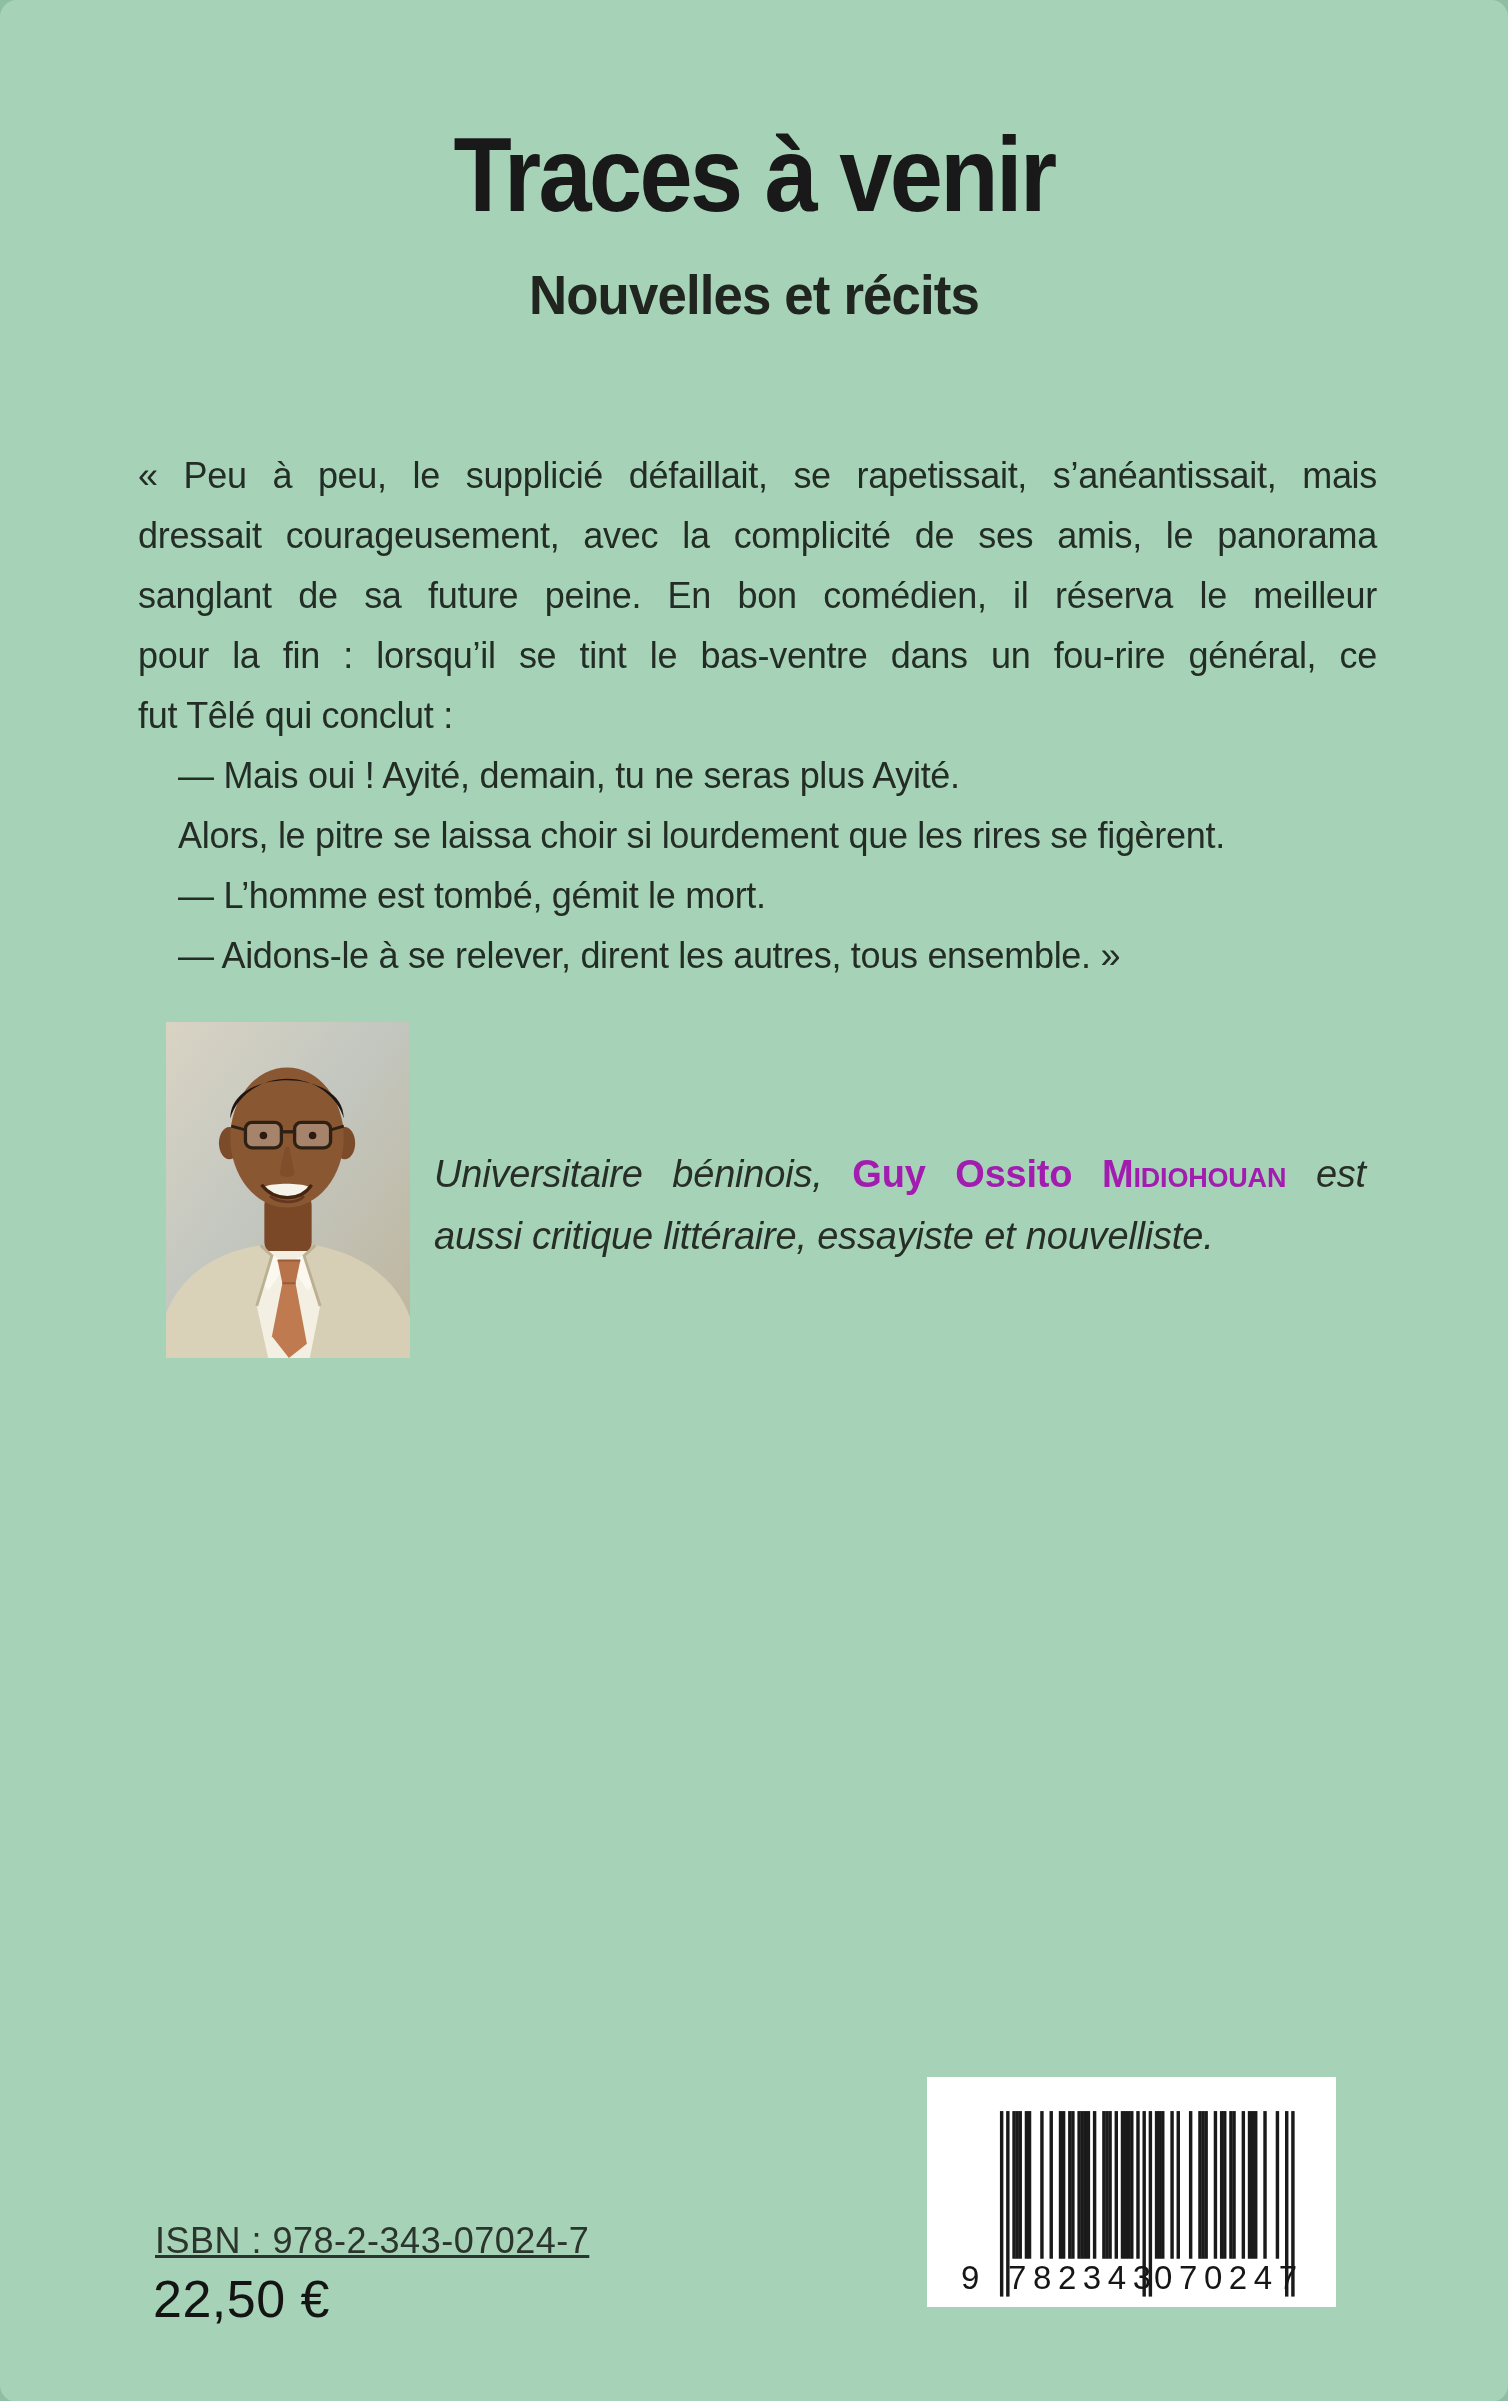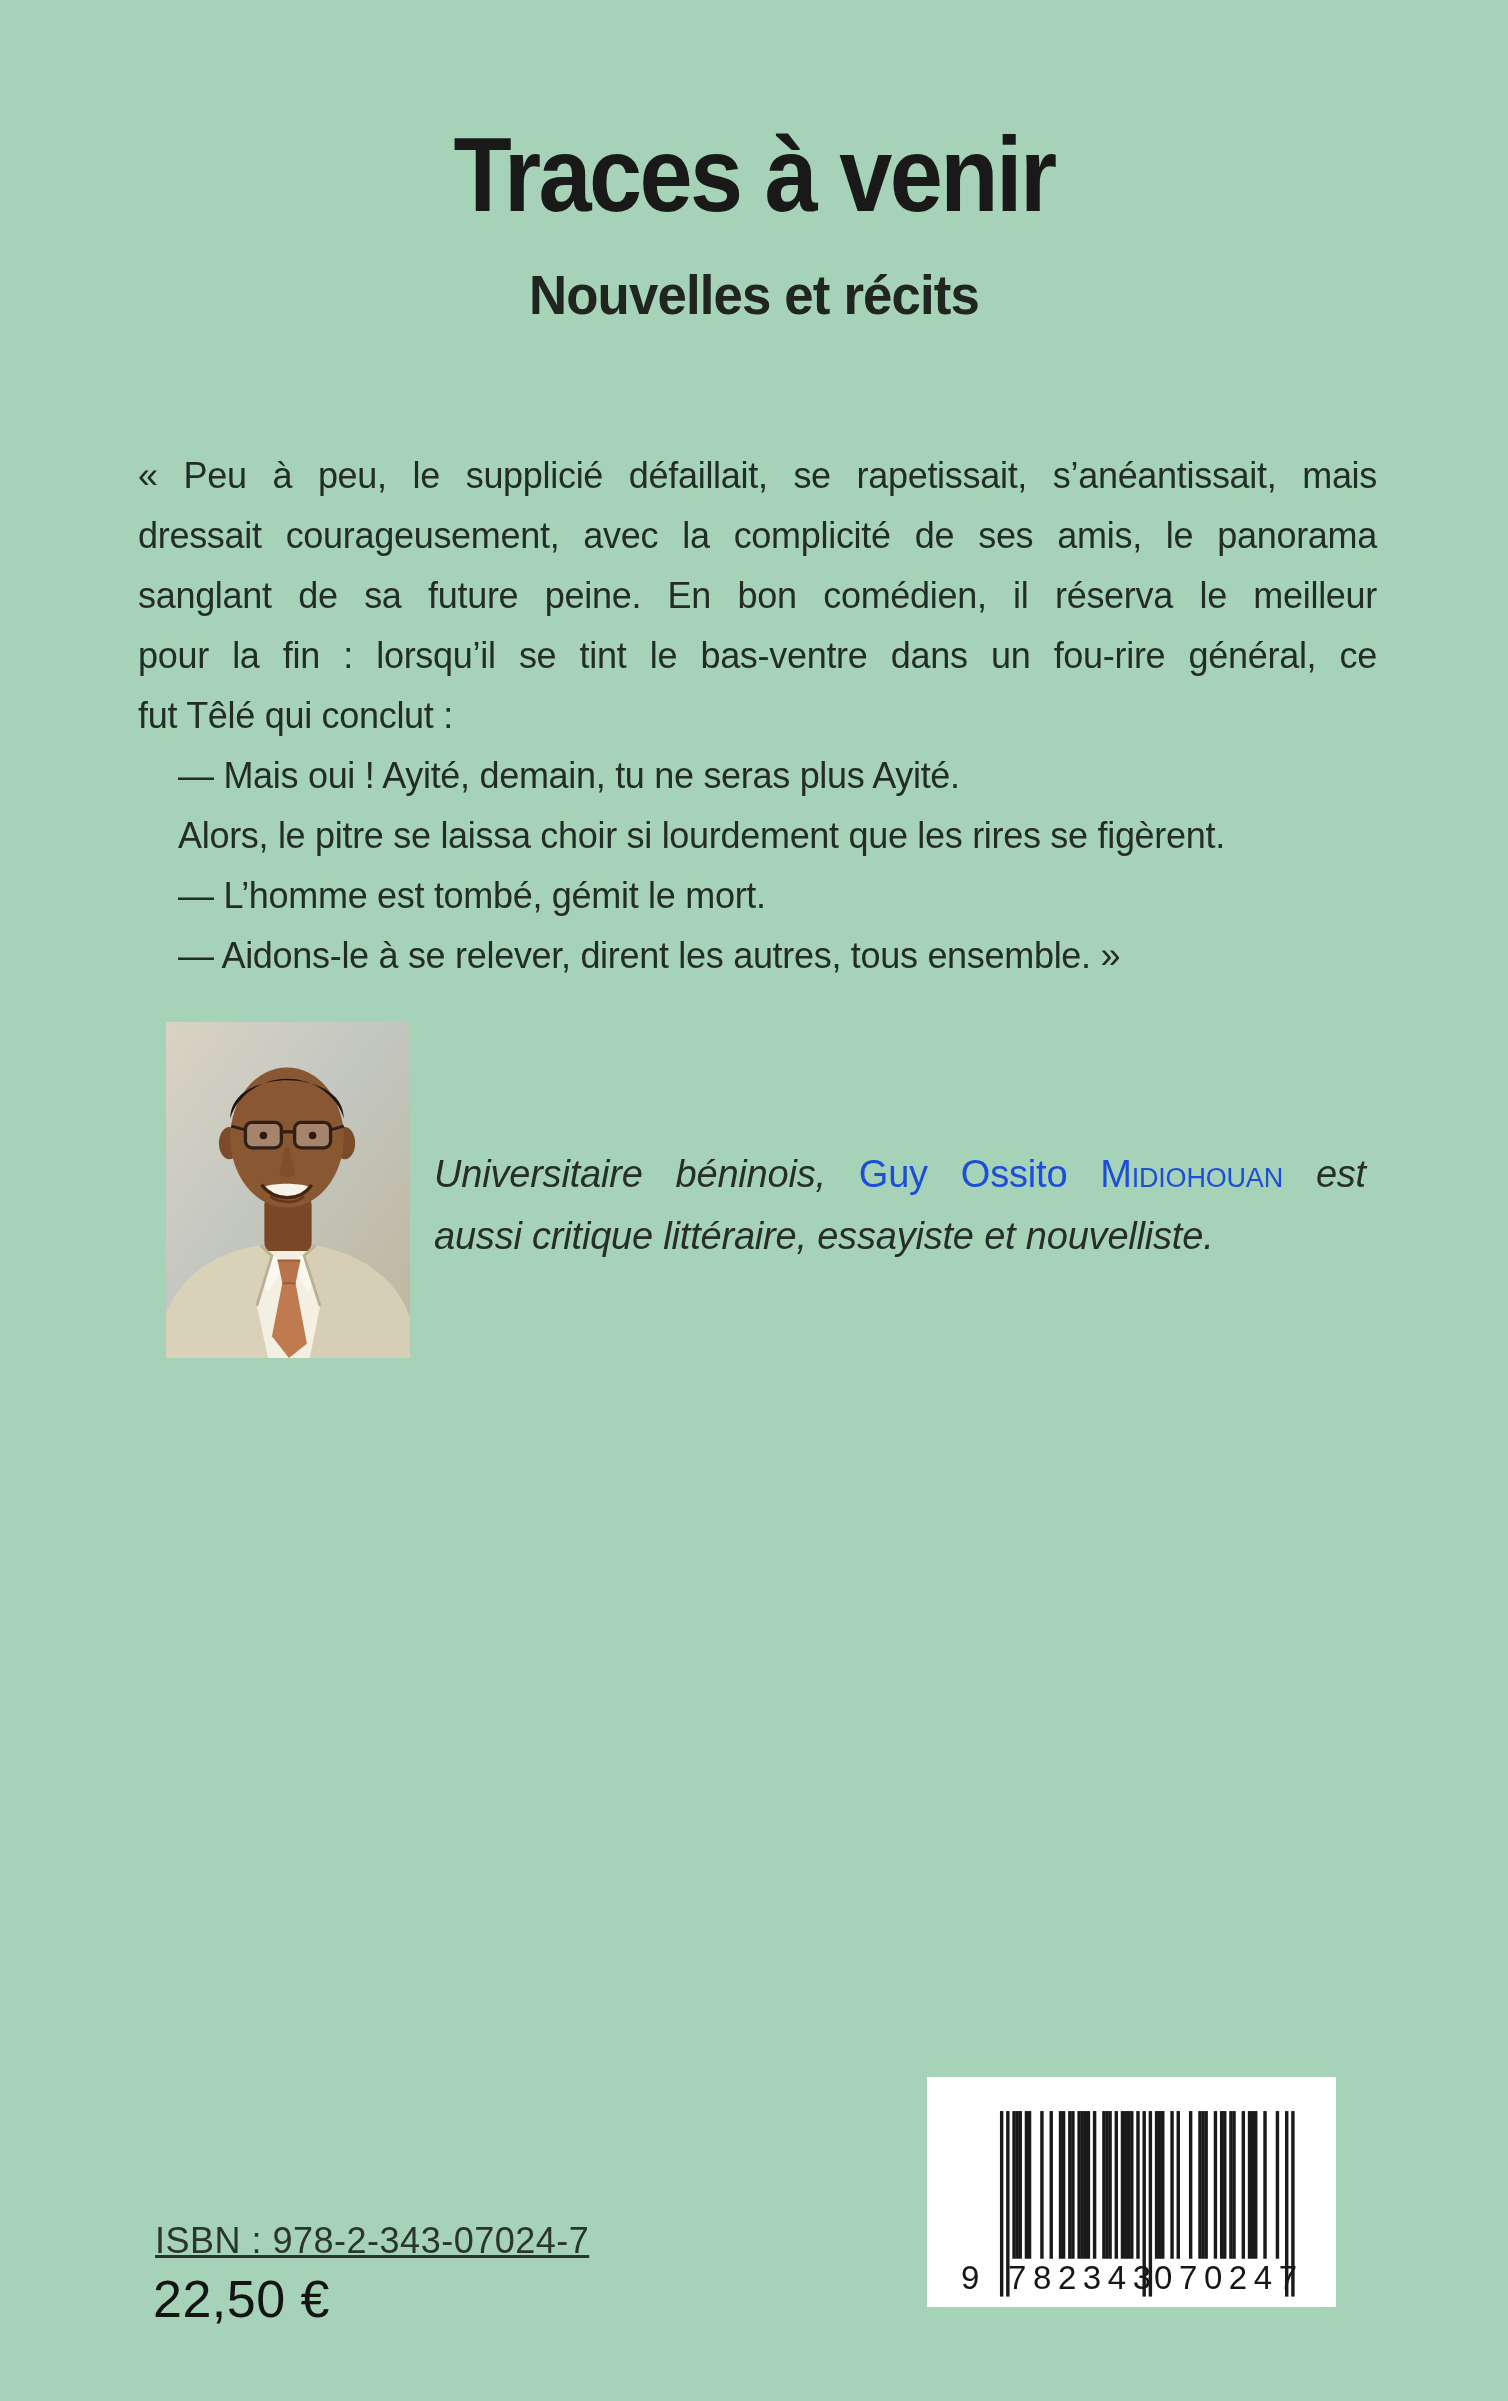--- a/index.html
+++ b/index.html
@@ -4,20 +4,21 @@
 <title>Traces à venir — back cover</title>
 <style>
   html,body{margin:0;padding:0;background:#8fbfa2;}
   .page{
     position:relative;
     width:1508px;height:2402px;
     background:#a6d3b7;
     font-family:"Liberation Sans", sans-serif;
     color:#222a24;
     overflow:hidden;
+    border-radius:17px;
   }
   
   .title{
     position:absolute;left:0;top:121px;width:100%;
     text-align:center;
     font-size:106px;font-weight:700;line-height:1;
     letter-spacing:-2.8px;color:#191919;
     transform:scaleX(.90);transform-origin:center;
     margin:0;
   }
@@ -42,21 +43,21 @@
   .photo{
     position:absolute;left:166px;top:1022px;width:244px;height:336px;
     overflow:hidden;
   }
   .bio{
     position:absolute;left:434px;top:1143px;width:932px;
     font-size:38px;line-height:62px;margin:0;
     font-style:italic;color:#262e27;letter-spacing:-0.2px;
   }
   .bio-l1{text-align:justify;text-align-last:justify;}
-  .bio-name{font-style:normal;font-weight:400;color:#1d4ed8;}
+  .bio-name{font-style:normal;font-weight:700;color:#a21caf;}
   .sc{font-variant:small-caps;}
   
   .isbn{
     position:absolute;left:155px;top:2220px;
     font-size:36px;color:#2b352d;letter-spacing:0.5px;text-decoration:underline;
   }
   .price{
     position:absolute;left:153px;top:2269px;
     font-size:52px;color:#141414;letter-spacing:0.5px;
   }

